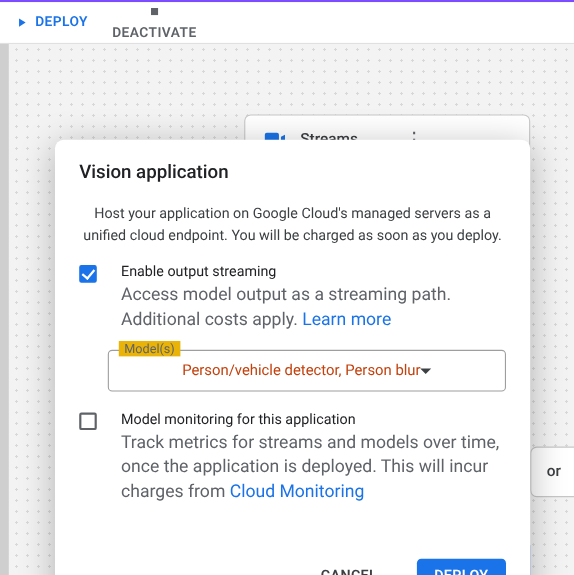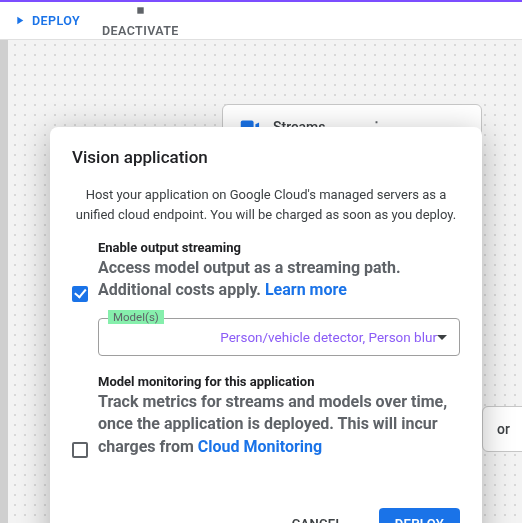--- a/index.html
+++ b/index.html
@@ -79,44 +79,44 @@
     top: 127px;
     width: 432px;
     background: #fff;
     border-radius: 8px;
     box-shadow: 0 6px 32px rgba(0,0,0,.28);
     padding: 20px 22px 16px 22px;
     color: #3c4043;
   }
   .dlg-title { font-size: 17px; font-weight: 500; color:#202124; margin-bottom: 18px; }
   .dlg-desc { font-size: 13px; line-height: 1.5; color:#3c4043; margin-bottom: 16px; text-align: center; }
-  .opt { display:flex; gap: 10px; margin-bottom: 6px; align-items:flex-end;font-weight:bold; }
+  .opt { display:flex; gap: 22px; margin-bottom: 6px; align-items:flex-start; }
   .checkbox {
     width: 16px; height: 16px; flex-shrink:0;
     border: 2px solid #5f6368; border-radius: 2px;
     display:flex; align-items:center; justify-content:center;
     margin-top: 1px;
     cursor: pointer;
   }
   .checkbox.checked { background:#1a73e8; border-color:#1a73e8; }
   .checkbox.checked::after { content:""; width:5px; height:9px; border:solid #fff; border-width:0 2px 2px 0; transform: rotate(40deg) translate(-1px,-1px); }
   .opt-body { flex:1; }
   .opt-label { font-size: 13px; color:#202124; }
   .opt-sub { font-size: 16px; color:#5f6368; line-height:1.4; margin-top:2px; }
   .link { color:#1a73e8; text-decoration: none; cursor:pointer; }
   .field-wrap { position: relative; margin: 16px 0 18px 26px; }
   .field-label {
-    position:absolute; top:-8px; left:10px; background:#86efac; padding:0 5px;
+    position:absolute; top:-8px; left:10px; background:#eab308; padding:0 5px;
     font-size:11.5px; color:#5f6368;
   }
   .select {
     width: 100%; height: 38px;
     border: 1px solid #9e9e9e; border-radius: 4px;
-    display:flex; align-items:center; justify-content:flex-end;
-    padding: 0 12px; font-size: 13.5px; color:#8b5cf6; cursor:pointer;
+    display:flex; align-items:center; justify-content:center;
+    padding: 0 12px; font-size: 13.5px; color:#c2410c; cursor:pointer;
   }
   .caret { border: 5px solid transparent; border-top-color:#3c4043; transform: translateY(3px); }
   .dlg-actions { display:flex; justify-content:flex-end; gap: 26px; margin-top: 50px; }
   .btn-text {
     font-size: 13px; font-weight: 600; letter-spacing: .3px;
     color:#3c4043; padding: 8px 10px; cursor:pointer; border-radius:4px;
   }
   .btn-primary {
     font-size: 13px; font-weight: 600; letter-spacing: .3px;
     background:#1a73e8; color:#fff; padding: 8px 16px; border-radius:4px; cursor:pointer;

